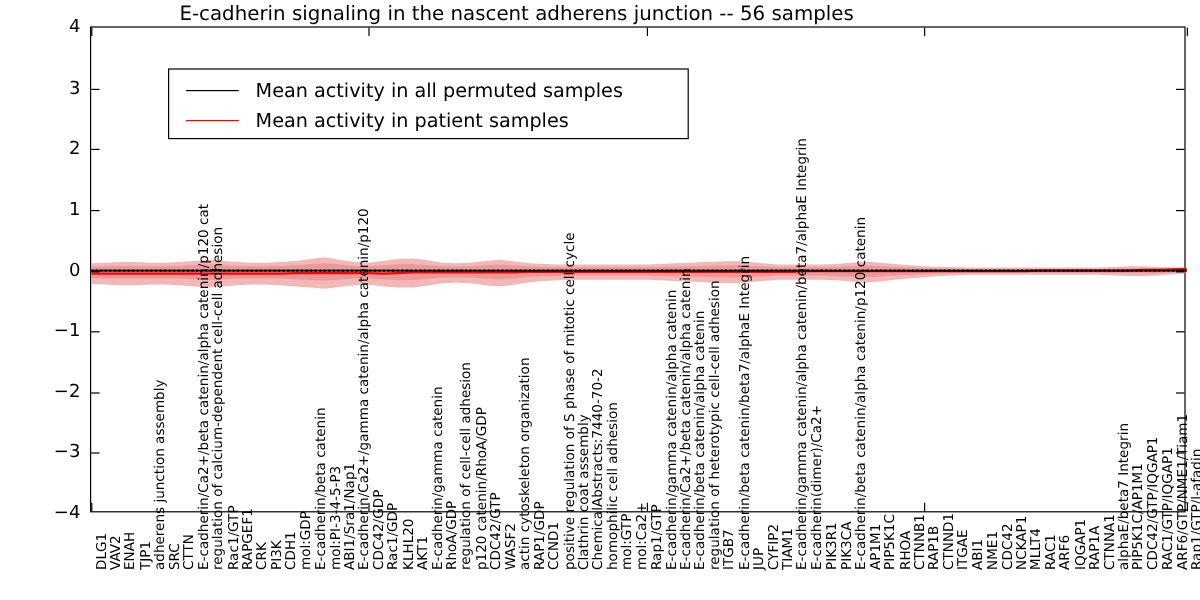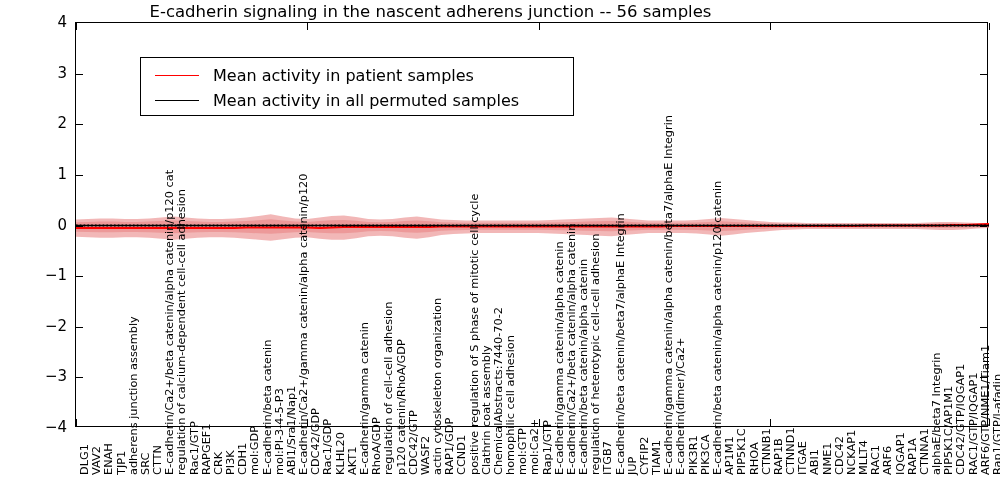--- a/index.html
+++ b/index.html
@@ -108,26 +108,26 @@
         <div style="position: absolute; left: 462.587px; width: 0px; height: 7px; border-left: 1.2px solid rgb(0, 0, 0); top: 0px;"></div>
         <div style="position: absolute; left: 462.587px; width: 0px; height: 7px; border-left: 1.2px solid rgb(0, 0, 0); bottom: 0px;"></div>
         <div style="position: absolute; left: 693.88px; width: 0px; height: 7px; border-left: 1.2px solid rgb(0, 0, 0); top: 0px;"></div>
         <div style="position: absolute; left: 693.88px; width: 0px; height: 7px; border-left: 1.2px solid rgb(0, 0, 0); bottom: 0px;"></div>
         <div style="position: absolute; left: 913px; width: 0px; height: 7px; border-left: 1.2px solid rgb(0, 0, 0); top: 0px;"></div>
         <div style="position: absolute; left: 913px; width: 0px; height: 7px; border-left: 1.2px solid rgb(0, 0, 0); bottom: 0px;"></div>
       </div>
 
     <div id="legend">
       <div class="leg-row">
+        <span class="leg-line black"></span>
+        <span class="leg-txt">Mean activity in all permuted samples</span>
+      </div>
+      <div class="leg-row">
         <span class="leg-line red"></span>
         <span class="leg-txt">Mean activity in patient samples</span>
-      </div>
-      <div class="leg-row">
-        <span class="leg-line black"></span>
-        <span class="leg-txt">Mean activity in all permuted samples</span>
       </div>
     </div>
   </div>
 
   <div id="xlabels">
       <div class="xlab" style="left: 4px; top: 453px;">DLG1</div>
       <div class="xlab" style="left: 16.1733px; top: 453px;">VAV2</div>
       <div class="xlab" style="left: 28.3467px; top: 453px;">ENAH</div>
       <div class="xlab" style="left: 40.52px; top: 453px;">TJP1</div>
       <div class="xlab" style="left: 52.6933px; top: 453px;">adherens junction assembly</div>

